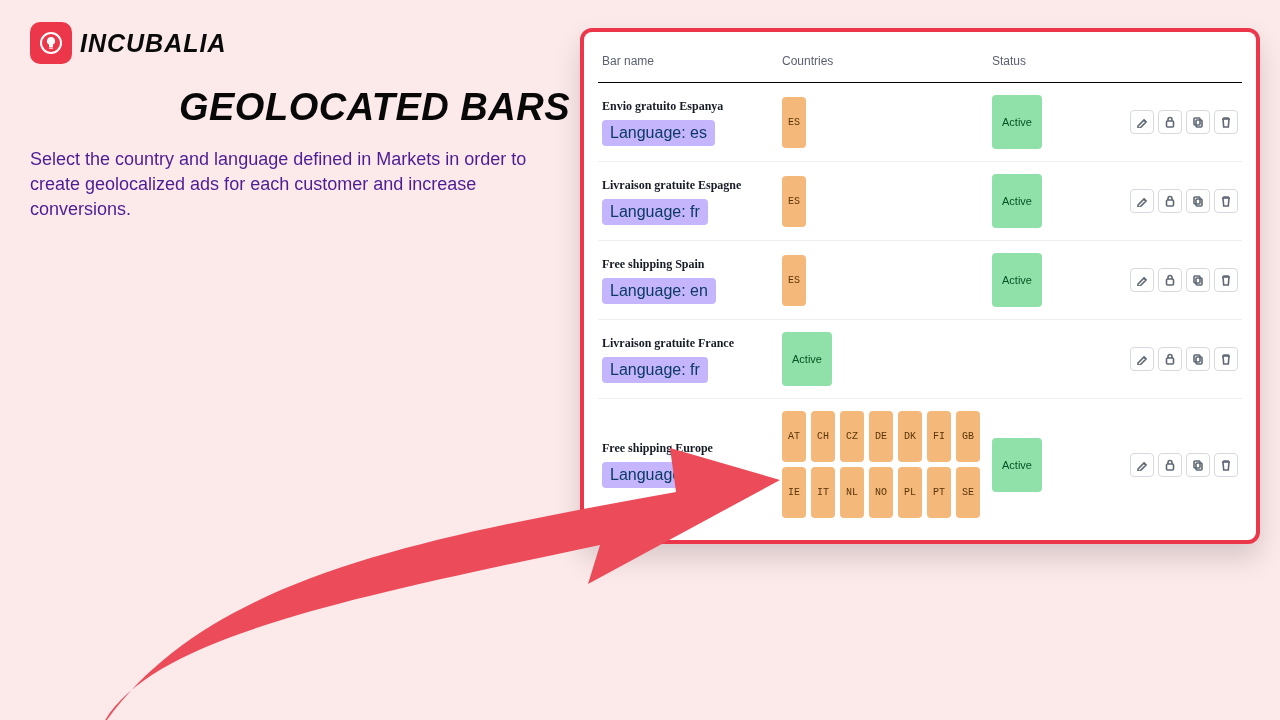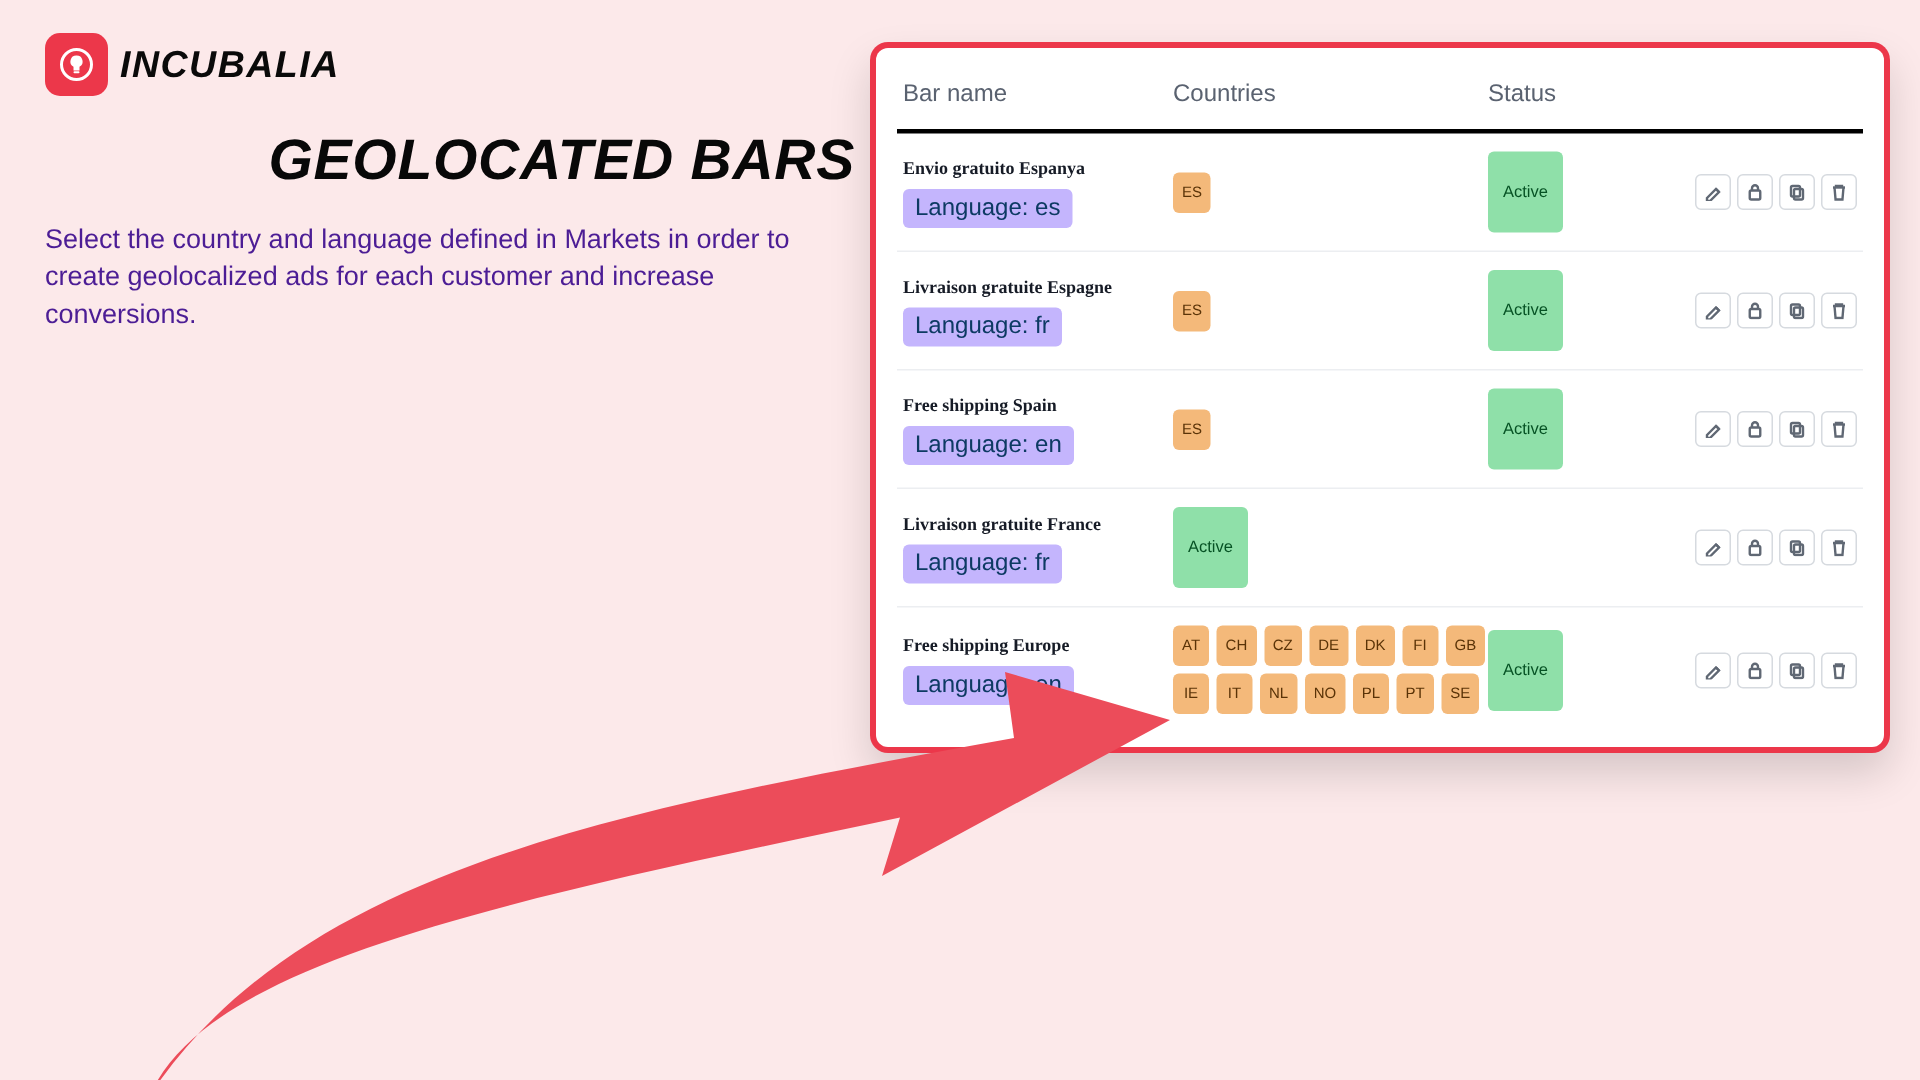--- a/index.html
+++ b/index.html
@@ -66,23 +66,23 @@
   }
   .panel {
     background: #fff;
     border-radius: 8px;
     padding: 12px 14px 10px;
   }
 
   .tbl-head {
     display: flex;
     color: #5a6270;
-    font-size: 16px;
+    font-size: 12px;
     padding: 10px 4px 14px;
-    border-bottom: 3px solid #000000;
+    border-bottom: 1px solid #000000;
   }
   .col-name  { flex: 0 0 180px; }
   .col-ctry  { flex: 0 0 210px; }
   .col-status{ flex: 0 0 120px; }
   .col-act   { flex: 1; }
 
   .row {
     display: flex;
     align-items: center;
     border-bottom: 1px solid #eceef1;
@@ -111,24 +111,25 @@
     flex: 0 0 210px;
     display: flex;
     flex-wrap: wrap;
     gap: 5px;
     align-content: flex-start;
   }
   .ctry-chip {
     background: #f4b97a;
     color: #5a3307;
     font-size: 10px;
-    padding: 8px 6px;
+    padding: 20px 6px;
     border-radius: 4px;
     min-width: 24px;
     text-align: center;
+    font-family: Liberation Mono, monospace;
   }
 
   .status-cell { flex: 0 0 120px; }
   .status-chip {
     display: inline-block;
     background: #8fe0a9;
     color: #065224;
     font-size: 11px;
     padding: 21px 10px;
     border-radius: 4px;

